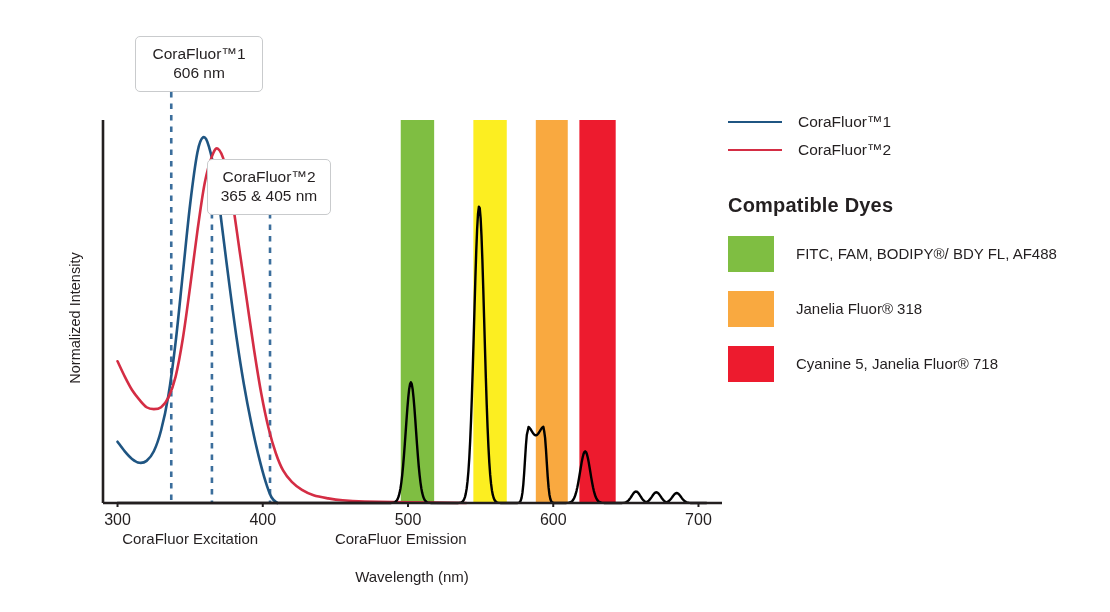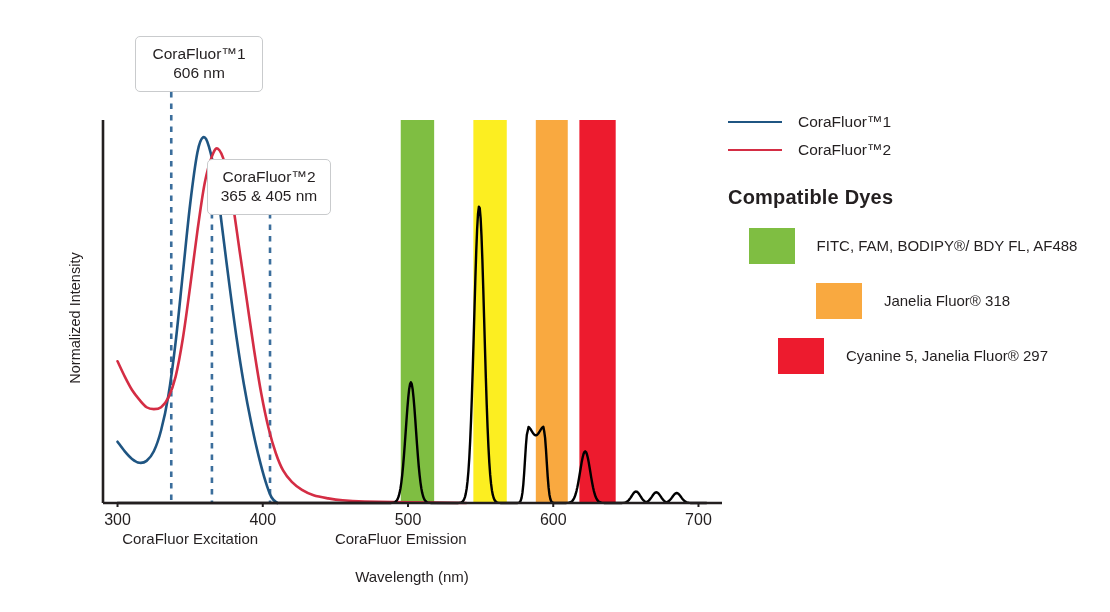--- a/index.html
+++ b/index.html
@@ -21,22 +21,22 @@
   .axis-tick-label{font-size:16px;fill:#231f20;}
   .axis-sub-label{font-size:15px;fill:#231f20;}
   .axis-title{font-size:15px;fill:#231f20;}
   .ylabel{font-size:14.5px;fill:#231f20;}
 
   
   #legend{position:absolute;left:728px;top:108px;width:370px;}
   .lg-row{display:flex;align-items:center;margin-bottom:0px;height:28px;}
   .lg-swatch-line{width:54px;height:0;border-top-width:2.5px;border-top-style:solid;flex:0 0 54px;}
   .lg-line-label{margin-left:16px;font-size:15.5px;color:#231f20;white-space:nowrap;}
-  #dyes-title{margin-top:22px;font-size:20px;font-weight:bold;color:#231f20;letter-spacing:.2px;}
-  .dye-row{display:flex;align-items:center;margin-top:19px;justify-content:center;}
+  #dyes-title{margin-top:30px;font-size:20px;font-weight:bold;color:#231f20;letter-spacing:.2px;}
+  .dye-row{display:flex;align-items:center;margin-top:19px;}
   .dye-swatch{width:46px;height:36px;flex:0 0 46px;}
   .dye-label{margin-left:22px;font-size:15px;color:#231f20;line-height:1.35;}
 </style>
 </head>
 <body>
 
 <div id="chart-root">
 
   <svg class="plot" id="plot-svg" viewBox="0 0 1110 612">
       <rect x="400.73809523809524" y="120" width="33.404761904761926" height="383" fill="#7fbe42"></rect>
@@ -92,17 +92,17 @@
     <div class="dye-row">
       <span class="dye-swatch" style="background: rgb(127, 190, 66);"></span>
       <span class="dye-label">FITC, FAM, BODIPY®/ BDY FL, AF488</span>
     </div>
     <div class="dye-row">
       <span class="dye-swatch" style="background: rgb(249, 169, 64);"></span>
       <span class="dye-label">Janelia Fluor® 318</span>
     </div>
     <div class="dye-row">
       <span class="dye-swatch" style="background: rgb(237, 27, 46);"></span>
-      <span class="dye-label">Cyanine 5, Janelia Fluor® 297</span>
+      <span class="dye-label">Cyanine 5, Janelia Fluor® 718</span>
     </div>
   </div>
 
 </div>
 
 </body></html>

